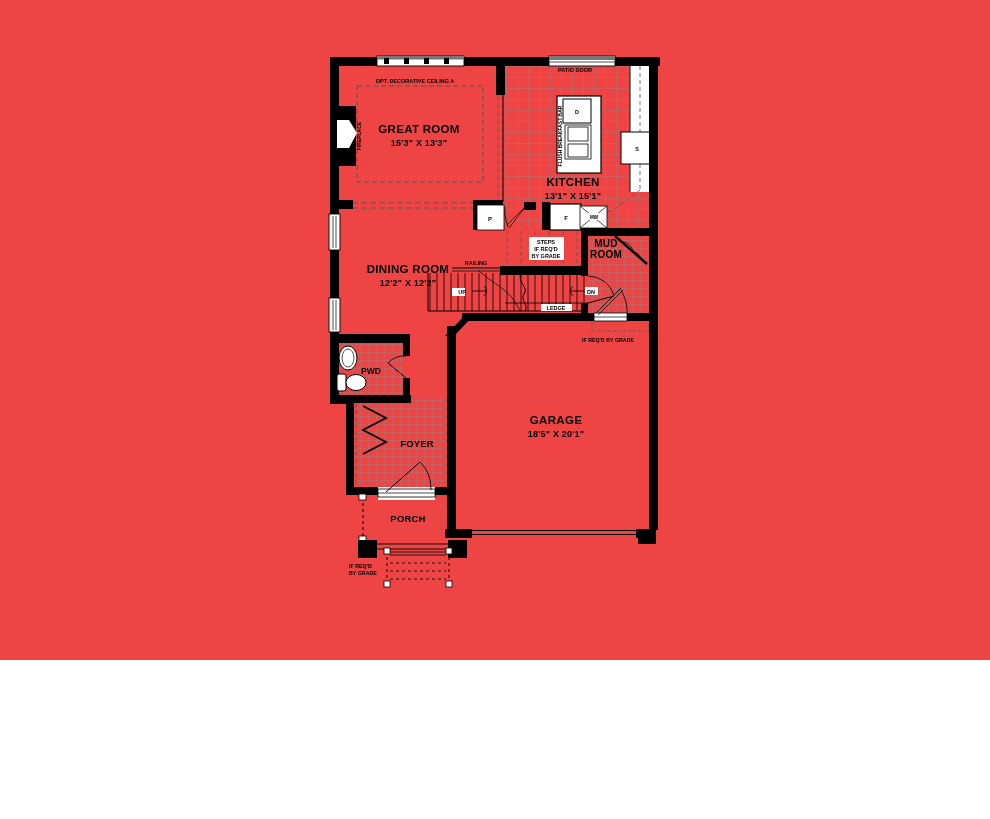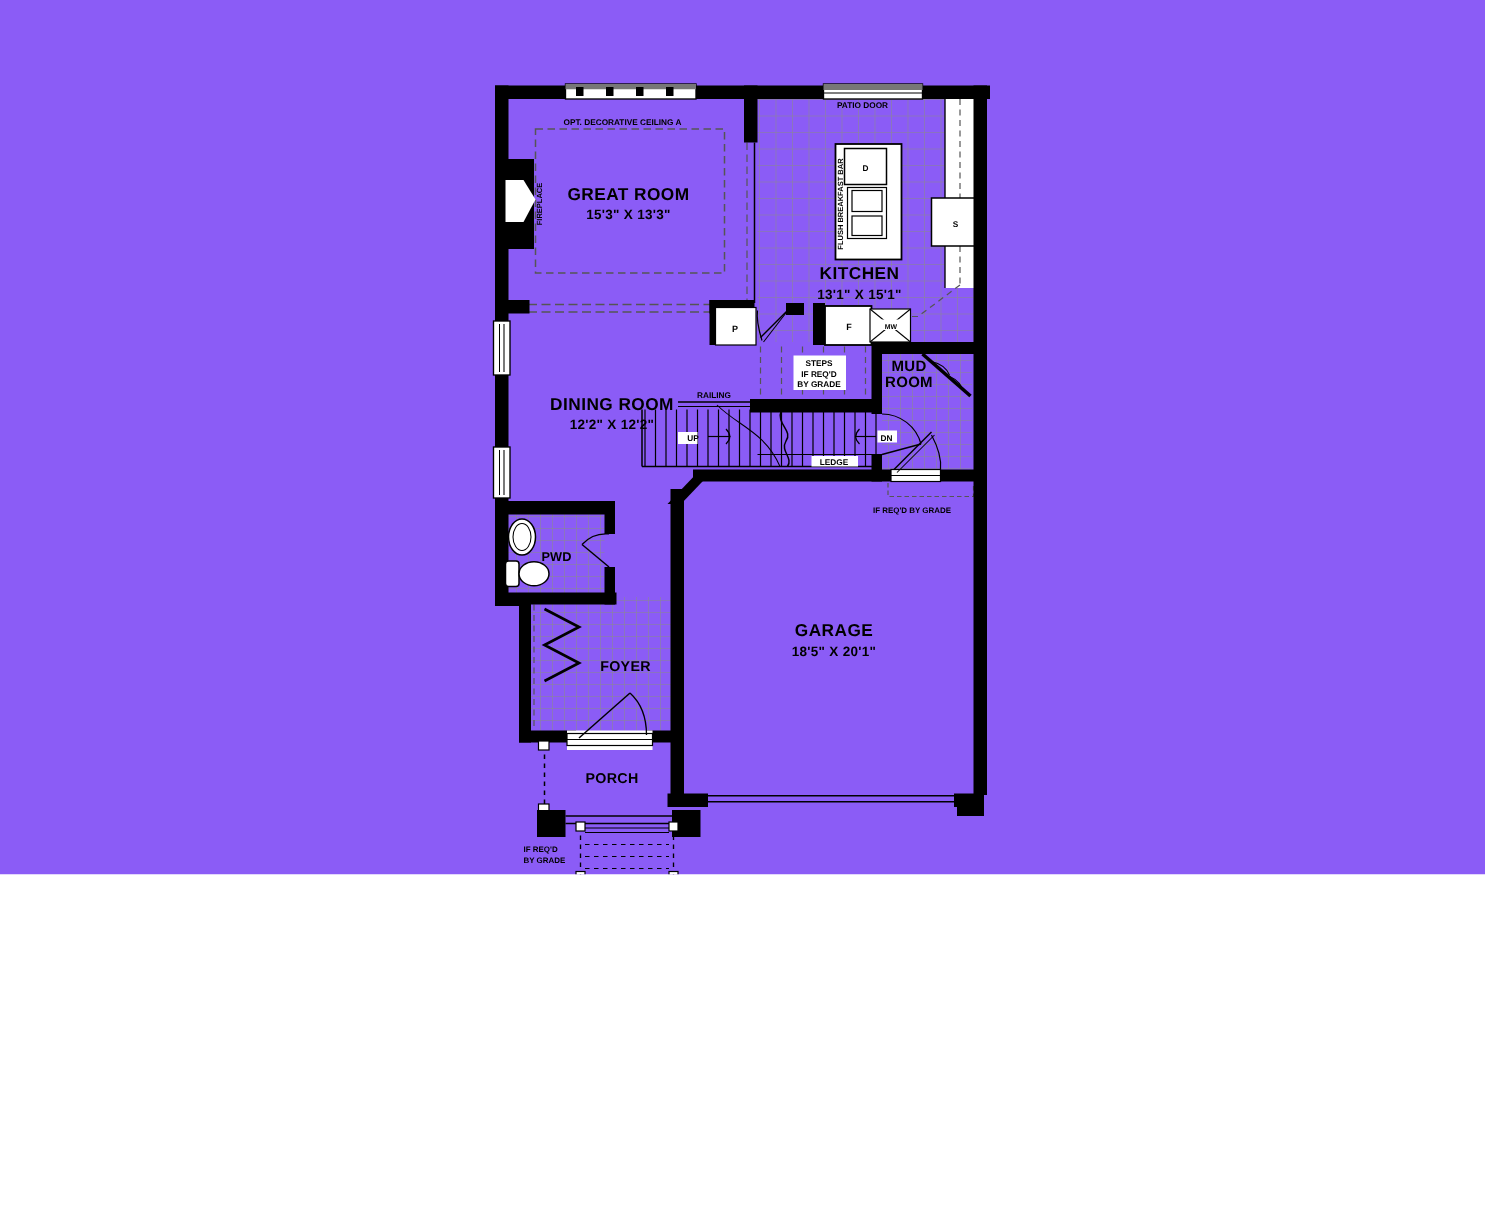--- a/index.html
+++ b/index.html
@@ -1,16 +1,16 @@
 <!DOCTYPE html>
 <html><head>
 <meta charset="utf-8">
 <style>
   html,body{margin:0;padding:0;background:#ffffff;}
-  #canvas{position:relative;width:990px;height:583px;background:#8b5cf6;overflow:hidden;}
+  #canvas{position:relative;width:990px;height:660px;background:#ef4444;overflow:hidden;}
   svg text{font-family:"Liberation Sans","DejaVu Sans",sans-serif;font-weight:bold;fill:#000;}
   .mid{text-anchor:middle;}
   .t115{font-size:11.5px;letter-spacing:.3px;}
   .t10{font-size:10px;letter-spacing:.2px;}
   .t95{font-size:9.5px;letter-spacing:.2px;}
   .t9{font-size:9px;letter-spacing:.2px;}
   .t8{font-size:8.5px;}
   .t6{font-size:6px;}
   .t55{font-size:5.5px;}
   .t53{font-size:5.3px;}

